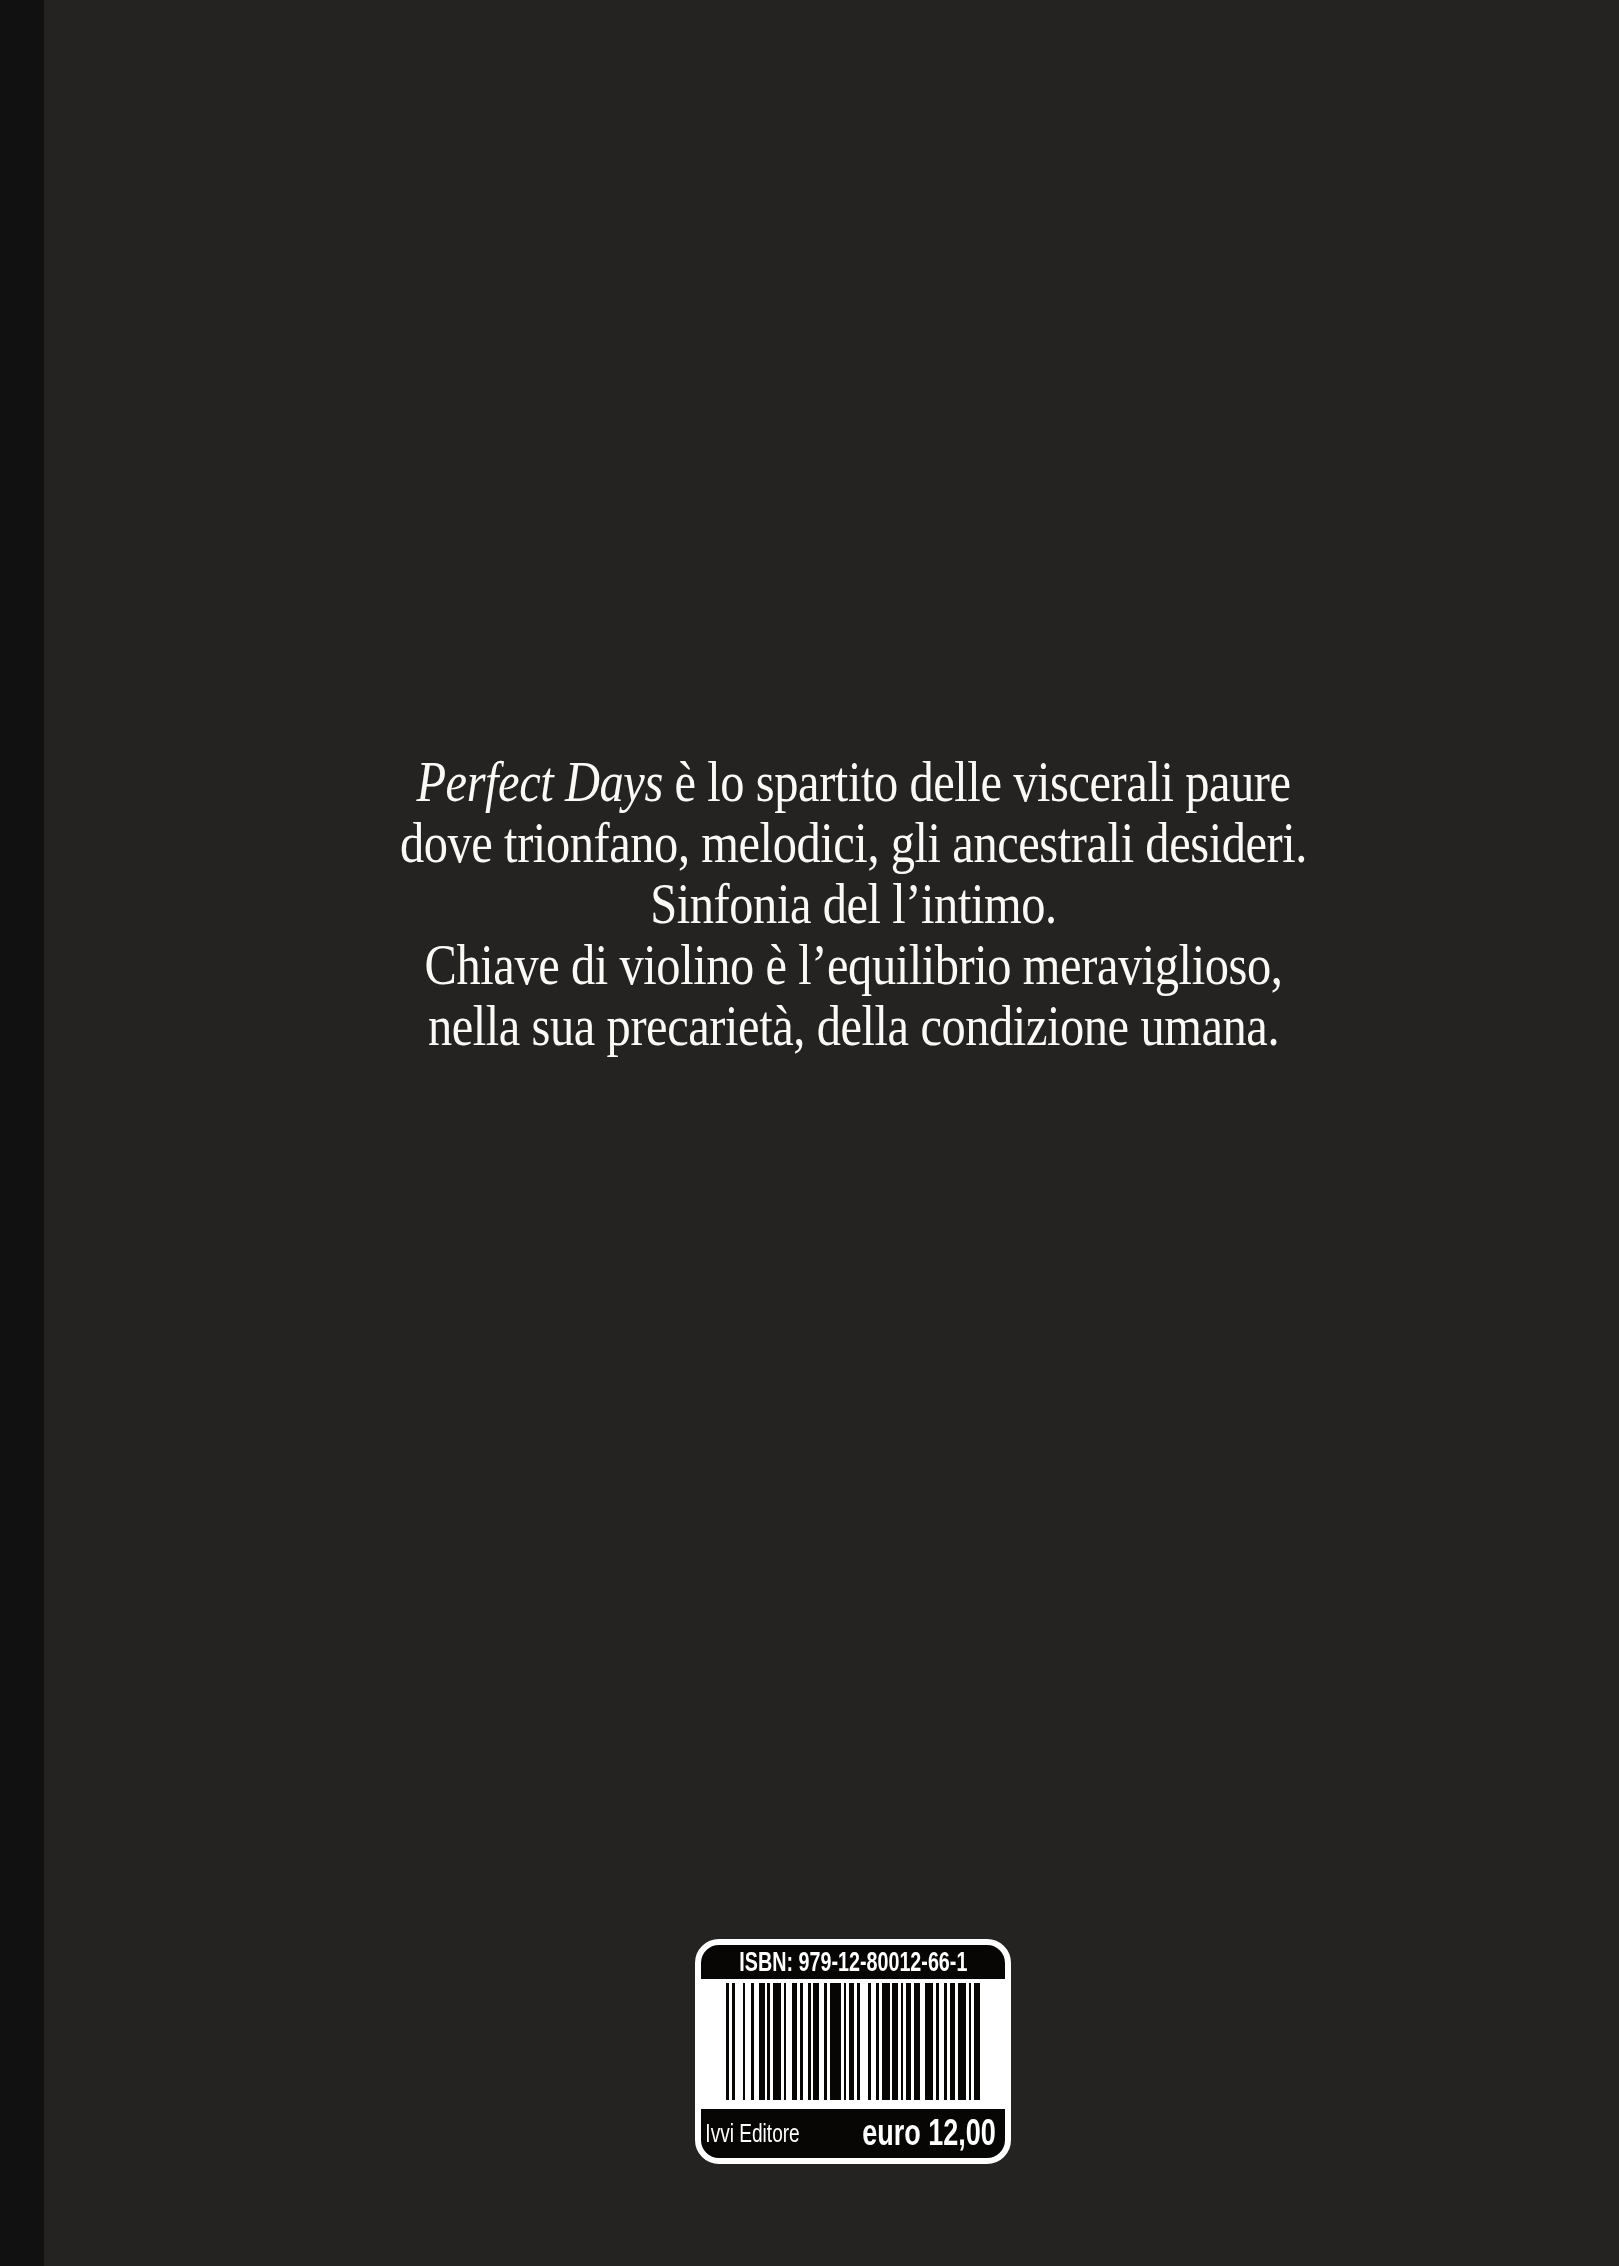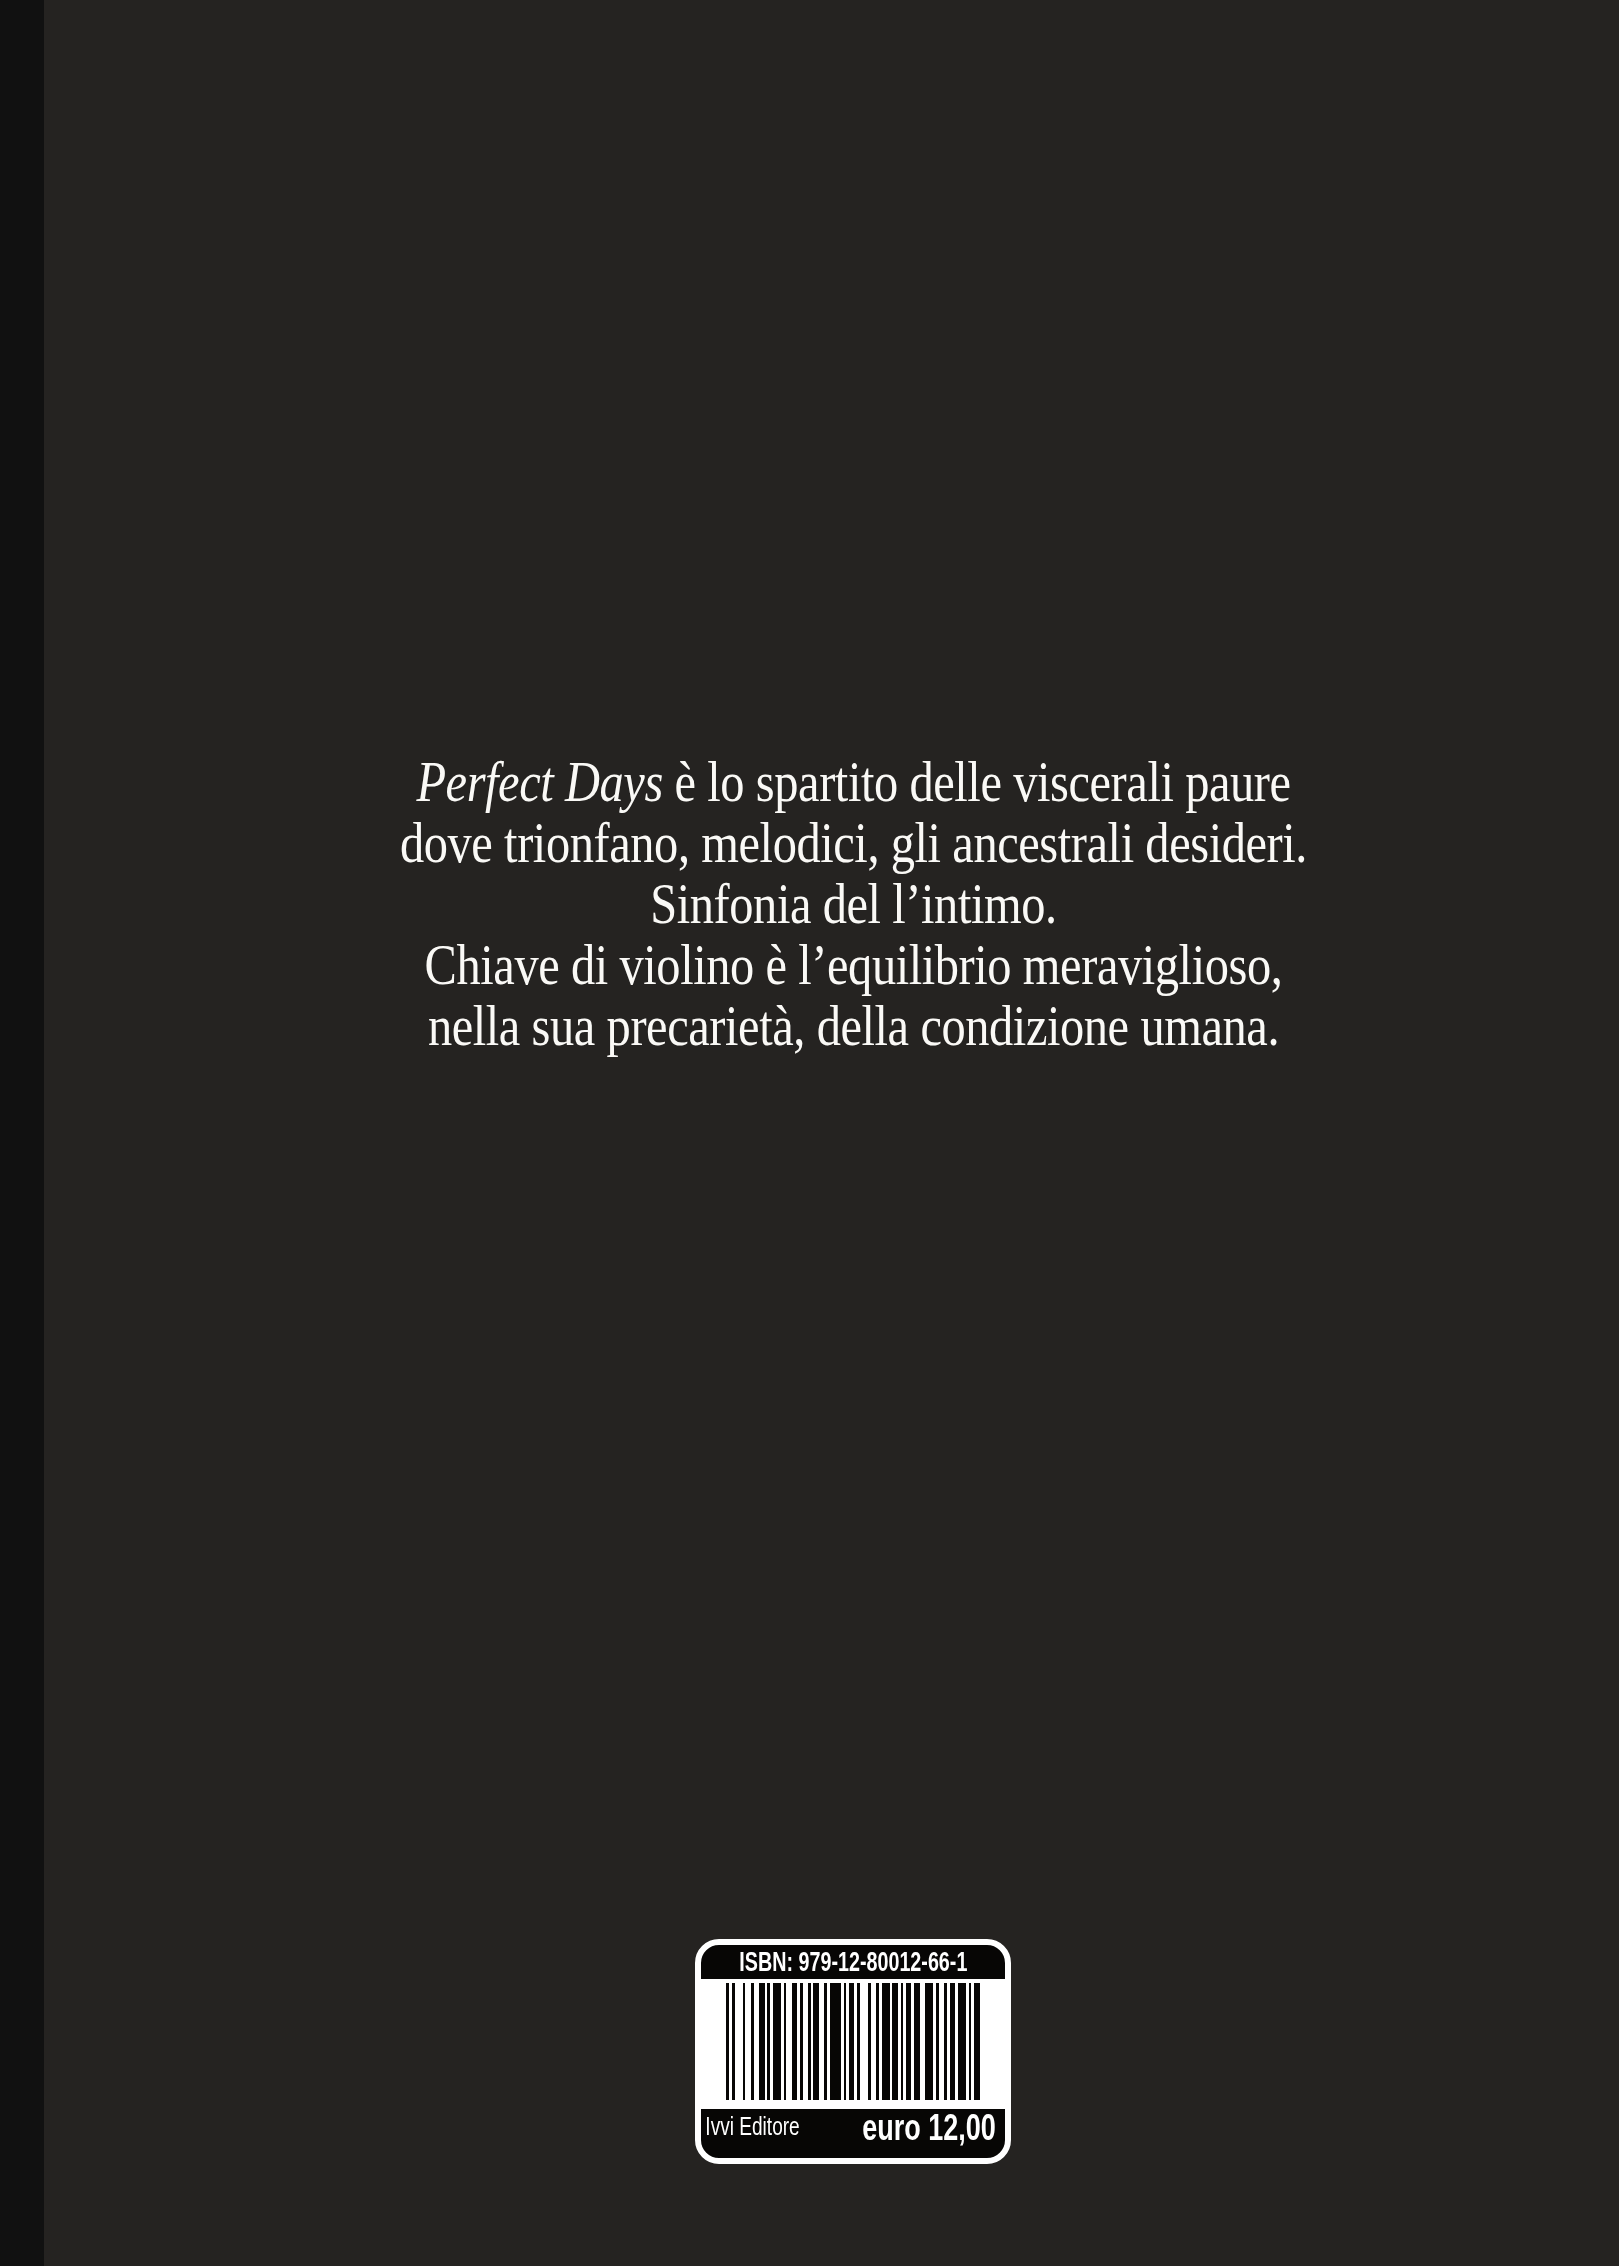--- a/index.html
+++ b/index.html
@@ -98,21 +98,21 @@
     align-items: stretch;
     justify-content: center;
     padding: 3.7px 4.6px 9.1px 4.6px;
   }
   .bars-area .bar  { background: #070605; height: 100%; }
   .bars-area .gap  { background: transparent; height: 100%; }
   .price-band {
     height: 42px;
     flex: 0 0 auto;
     display: flex;
-    align-items: flex-start;
+    align-items: flex-end;
     justify-content: center;
     gap: 22px;
     color: #ffffff;
     font-family: "Liberation Sans", sans-serif;
     white-space: nowrap;
     padding-bottom: 7.3px;
   }
   .price-band .imprint {
     font-size: 26.5px;
     line-height: 35px;

